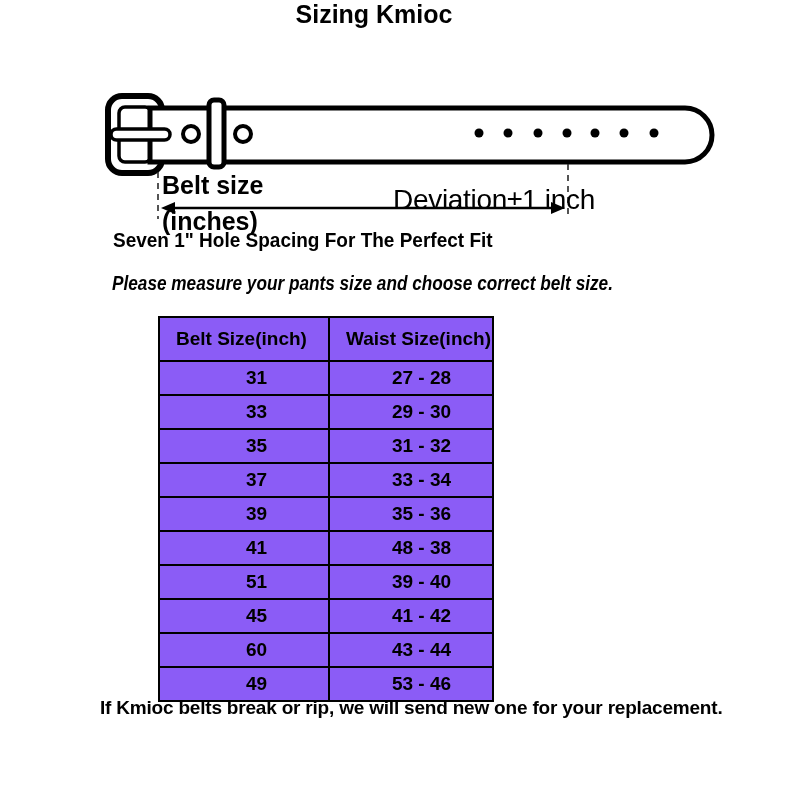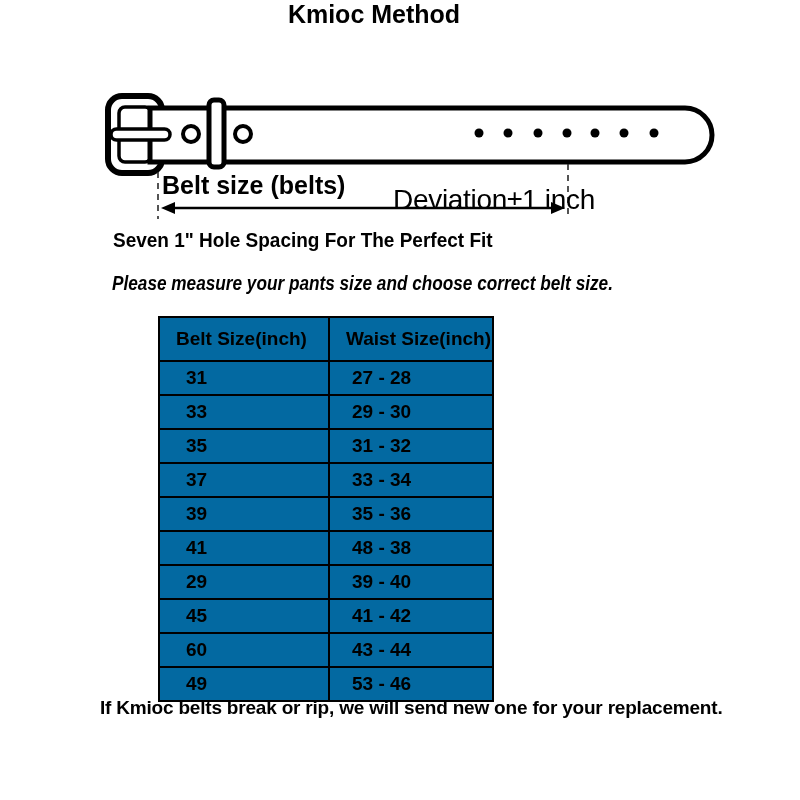--- a/index.html
+++ b/index.html
@@ -21,20 +21,21 @@
     letter-spacing: 0px;
   }
 
   .belt-svg { left: 95px; top: 88px; }
 
   .belt-size-line {
     left: 162px; top: 171px;
     display: flex; align-items: baseline; gap: 7px;
     font-size: 25px; font-weight: bold;
     white-space: nowrap;
+    flex-direction: column;
   }
   .deviation {
     left: 393px; top: 184px;
     font-size: 28px; font-weight: 400;
     letter-spacing: -0.3px;
     white-space: nowrap;
   }
 
   .hole-note {
     left: 113px; top: 229px;
@@ -47,47 +48,47 @@
     font-size: 20px; font-weight: bold; font-style: italic;
     white-space: nowrap;
     transform: scaleX(0.86); transform-origin: left center;
   }
 
   table.size-table {
     position: absolute;
     left: 158px; top: 316px;
     width: 336px;
     border-collapse: collapse;
-    background: #0369a1;
+    background: #8b5cf6;
   }
   table.size-table th, table.size-table td {
     border: 2px solid #000000;
     font-size: 19px; font-weight: bold;
     text-align: left;
     white-space: nowrap;
   }
   table.size-table th { height: 40px; padding-left: 16px; }
-  table.size-table td { height: 30px; padding-left: 26px; }
+  table.size-table td { height: 30px; padding-left: 26px; text-align: center; }
   table.size-table th.col-belt, table.size-table td.col-belt { width: 165px; }
   table.size-table td.col-waist { padding-left: 22px; }
 
   .guarantee {
     left: 100px; top: 697px; width: 660px;
     text-align: left;
     font-size: 19px; font-weight: bold;
     letter-spacing: -0.2px;
     white-space: nowrap;
   }
 </style>
 </head>
 <body>
 
 <div class="canvas">
 
-  <div class="abs title">Kmioc Method</div>
+  <div class="abs title">Sizing Kmioc</div>
 
   <svg class="abs belt-svg" width="640" height="135" viewBox="0 0 640 135" xmlns="http://www.w3.org/2000/svg">
 
     <g>
       <rect x="13" y="8" width="54" height="77" rx="14" fill="#ffffff" stroke="#000000" stroke-width="6"></rect>
       <rect x="24" y="19" width="32" height="55" rx="6" fill="#ffffff" stroke="#000000" stroke-width="3.5"></rect>
     </g>
 
     <path d="M 55 20 L 590 20 A 27 27 0 0 1 590 74 L 55 74 Z" fill="#ffffff" stroke="#000000" stroke-width="5"></path>
 
@@ -117,21 +118,21 @@
 
     <g stroke="#000000" fill="#000000">
       <line x1="77" y1="120" x2="459" y2="120" stroke-width="2.4"></line>
       <polygon points="66,120 80,114 80,126" stroke="none"></polygon>
       <polygon points="470,120 456,114 456,126" stroke="none"></polygon>
     </g>
   </svg>
 
   <div class="abs belt-size-line">
     <span>Belt size</span>
-    <span>(belts)</span>
+    <span>(inches)</span>
   </div>
   <div class="abs deviation">Deviation±1 inch</div>
 
   <div class="abs hole-note">Seven 1" Hole Spacing For The Perfect Fit</div>
   <div class="abs measure-note">Please measure your pants size and choose correct belt size.</div>
 
   <table class="size-table">
     <thead>
       <tr>
         <th class="col-belt">Belt Size(inch)</th>
@@ -157,21 +158,21 @@
       </tr>
       <tr>
         <td class="col-belt">39</td>
         <td class="col-waist">35 - 36</td>
       </tr>
       <tr>
         <td class="col-belt">41</td>
         <td class="col-waist">48 - 38</td>
       </tr>
       <tr>
-        <td class="col-belt">29</td>
+        <td class="col-belt">51</td>
         <td class="col-waist">39 - 40</td>
       </tr>
       <tr>
         <td class="col-belt">45</td>
         <td class="col-waist">41 - 42</td>
       </tr>
       <tr>
         <td class="col-belt">60</td>
         <td class="col-waist">43 - 44</td>
       </tr>

